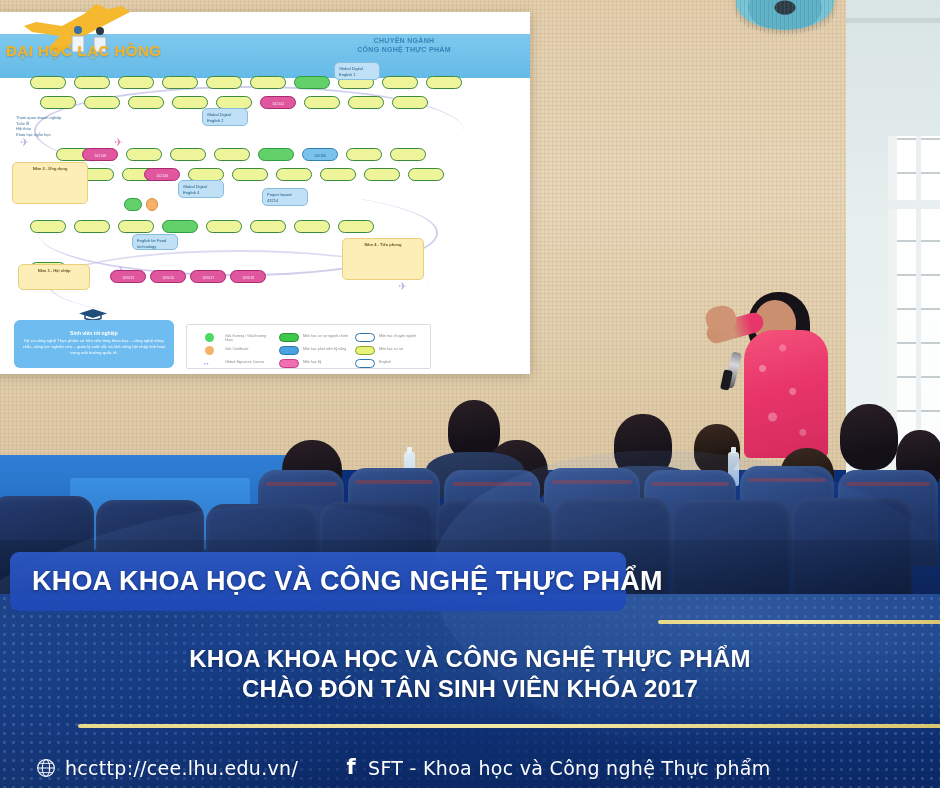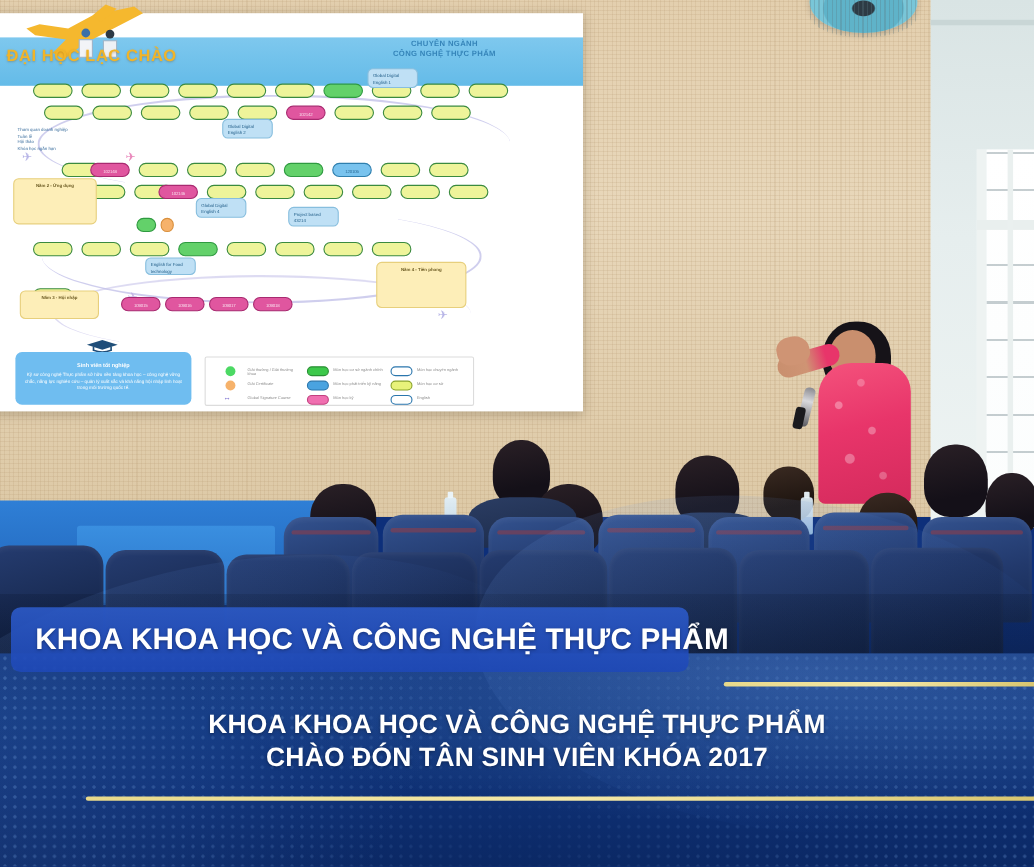--- a/index.html
+++ b/index.html
@@ -563,21 +563,21 @@
     <svg class="logo-plane" viewBox="0 0 120 54">
       <path d="M104 4 L112 10 L58 38 L40 52 L30 46 L42 34 L14 30 L6 24 L18 20 L44 24 L66 12 Z" fill="#f5b82e"></path>
       <path d="M66 12 L78 2 L88 6 L74 18 Z" fill="#f5b82e"></path>
     </svg>
     <svg class="logo-people" viewBox="0 0 46 34">
       <circle cx="10" cy="6" r="4" fill="#3a6fa8"></circle>
       <path d="M4 12 h12 v16 h-12 z" fill="#f2f4f7" stroke="#9fb4c8" stroke-width="1"></path>
       <circle cx="32" cy="7" r="4" fill="#2d3a46"></circle>
       <path d="M26 13 h12 v15 h-12 z" fill="#eef1f5" stroke="#9fb4c8" stroke-width="1"></path>
     </svg>
-    <div class="logo-text">ĐẠI HỌC LẠC CHÀO</div>
+    <div class="logo-text">ĐẠI HỌC LẠC HỒNG</div>
   </div>
 
   <div class="banner">
     <div class="banner-swoosh"></div>
     <div class="banner-swoosh2"></div>
     <div class="banner-dots"></div>
   </div>
 
   <div class="title-pill">
     <span class="title-pill-text">KHOA KHOA HỌC VÀ CÔNG NGHỆ THỰC PHẨM</span>
@@ -585,14 +585,30 @@
 
   <div class="gold-line right"></div>
 
   <div class="headline">
     <span class="l1">KHOA KHOA HỌC VÀ CÔNG NGHỆ THỰC PHẨM</span>
     <span class="l2">CHÀO ĐÓN TÂN SINH VIÊN KHÓA 2017</span>
   </div>
 
   <div class="gold-line left"></div>
 
+  <div class="footer">
+    <div class="foot-item web">
+      <svg class="globe-icon" viewBox="0 0 24 24">
+        <circle cx="12" cy="12" r="10" fill="none" stroke="#ffffff" stroke-width="1.4"></circle>
+        <ellipse cx="12" cy="12" rx="4.4" ry="10" fill="none" stroke="#ffffff" stroke-width="1.2"></ellipse>
+        <line x1="2" y1="12" x2="22" y2="12" stroke="#ffffff" stroke-width="1.2"></line>
+        <line x1="3.6" y1="6.4" x2="20.4" y2="6.4" stroke="#ffffff" stroke-width="1.1"></line>
+        <line x1="3.6" y1="17.6" x2="20.4" y2="17.6" stroke="#ffffff" stroke-width="1.1"></line>
+      </svg>
+      <span class="foot-text">hccttp://cee.lhu.edu.vn/</span>
+    </div>
+    <div class="foot-item fb">
+      <span class="fb-icon">f</span>
+      <span class="foot-text">SFT - Khoa học và Công nghệ Thực phẩm</span>
+    </div>
+  </div>
 
 </div>
 
 </body></html>

